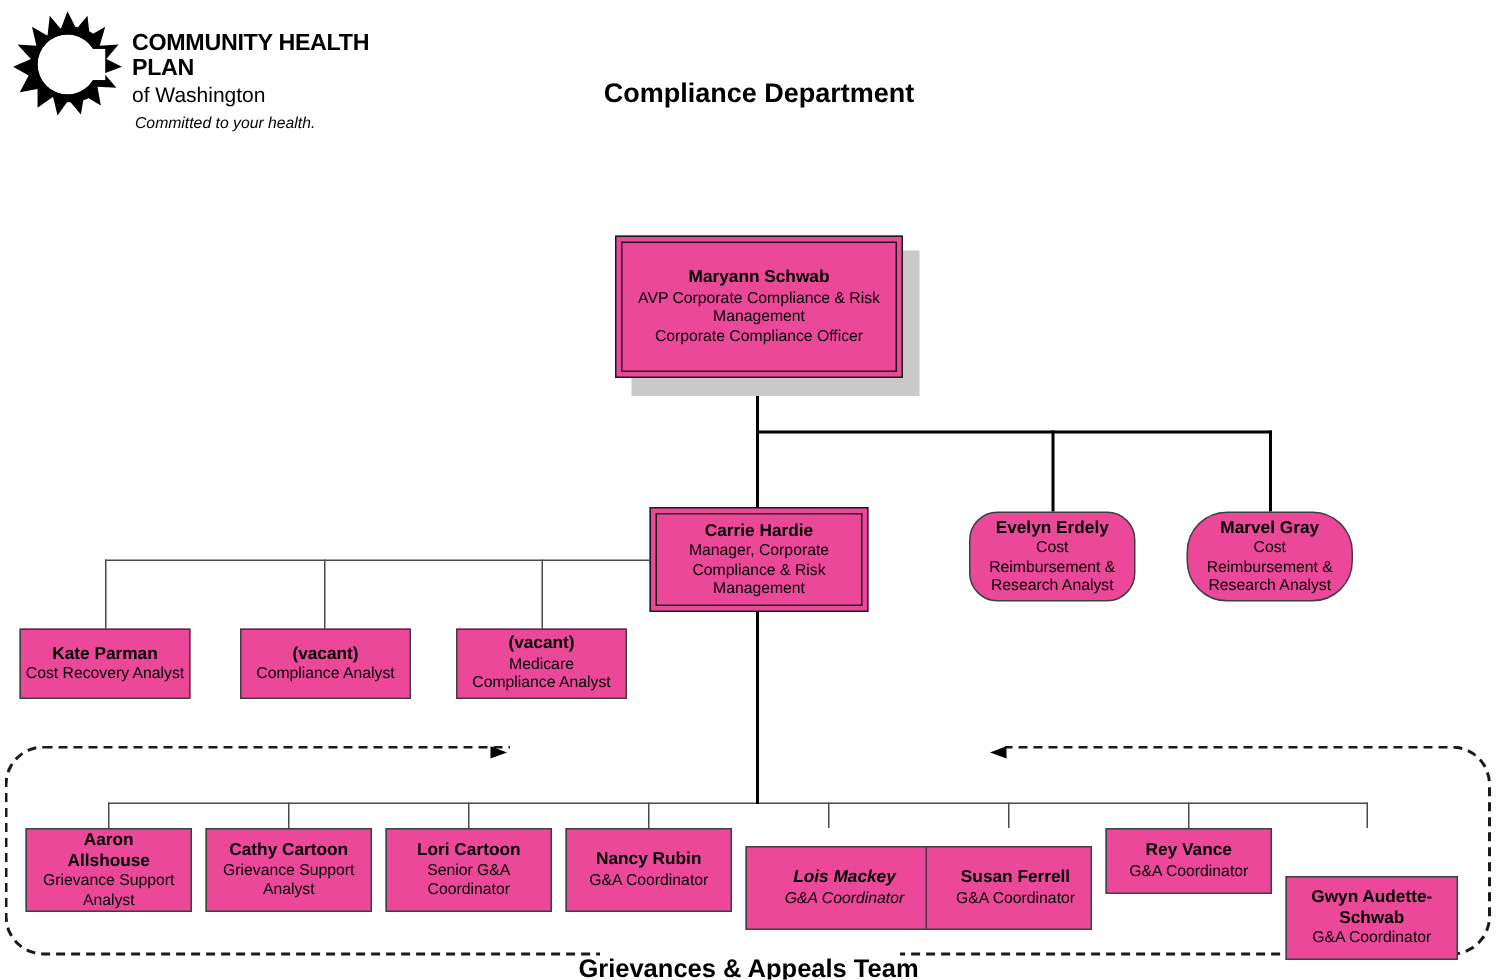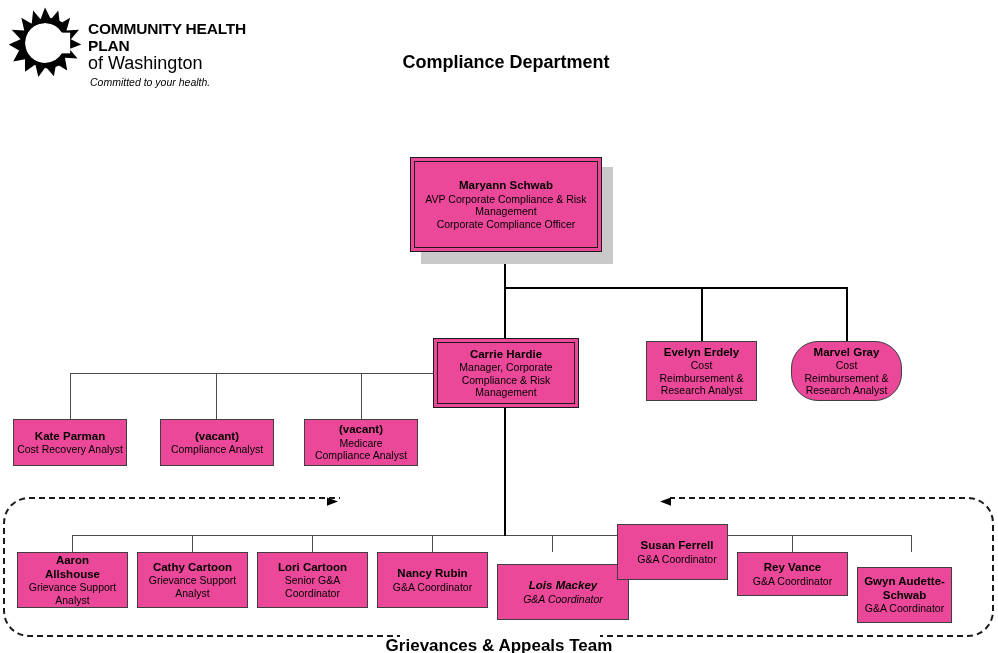--- a/index.html
+++ b/index.html
@@ -12,21 +12,21 @@
     -webkit-font-smoothing:antialiased;
   }
 
   .canvas{position:absolute;left:0;top:0;width:998px;height:653px;}
 
   
   .logo-block{position:absolute;left:6px;top:4px;width:278px;height:86px;}
   .logo-mark{position:absolute;left:2px;top:2px;width:74px;height:74px;}
   .logo-text{position:absolute;left:82px;top:16px;}
   .logo-l1{font-size:15.5px;font-weight:bold;letter-spacing:-0.2px;color:#000;line-height:17px;}
-  .logo-l2{font-size:18px;color:#000;line-height:16px;margin-top:1px;}
+  .logo-l2{font-size:14px;color:#000;line-height:16px;margin-top:1px;}
   .logo-tag{position:absolute;left:84px;top:72px;font-size:10.5px;font-style:italic;color:#000;}
 
   
   .page-title{
     position:absolute;left:366px;top:52px;width:280px;
     font-size:18px;font-weight:bold;color:#000;text-align:center;
     letter-spacing:0px;
   }
 
   
@@ -155,21 +155,21 @@
 
   <div class="node dbl" style="left:433px;top:338px;width:146px;height:70px;">
     <div class="inner">
       <div class="nm">Carrie Hardie</div>
       <div class="ti">Manager, Corporate</div>
       <div class="ti">Compliance &amp; Risk</div>
       <div class="ti">Management</div>
     </div>
   </div>
 
-  <div class="node" style="left:646px;top:341px;width:111px;height:60px;">
+  <div class="node" style="left:646px;top:341px;width:111px;height:60px;border-radius:19px;">
     <div class="nm">Evelyn Erdely</div>
     <div class="ti">Cost</div>
     <div class="ti">Reimbursement &amp;</div>
     <div class="ti">Research Analyst</div>
   </div>
 
   <div class="node" style="left:791px;top:341px;width:111px;height:60px;border-radius:27px;">
     <div class="nm">Marvel Gray</div>
     <div class="ti">Cost</div>
     <div class="ti">Reimbursement &amp;</div>
@@ -214,29 +214,29 @@
   <div class="node" style="left:377px;top:552px;width:111px;height:56px;">
     <div class="nm">Nancy Rubin</div>
     <div class="ti">G&amp;A Coordinator</div>
   </div>
 
   <div class="node" style="left:497px;top:564px;width:132px;height:56px;font-style:italic;">
     <div class="nm">Lois Mackey</div>
     <div class="ti">G&amp;A Coordinator</div>
   </div>
 
-  <div class="node" style="left:617px;top:524px;width:111px;height:56px;padding-left:12px;">
+  <div class="node" style="left:617px;top:564px;width:111px;height:56px;padding-left:12px;">
     <div class="nm">Susan Ferrell</div>
     <div class="ti">G&amp;A Coordinator</div>
   </div>
 
   <div class="node" style="left:737px;top:552px;width:111px;height:44px;">
     <div class="nm">Rey Vance</div>
     <div class="ti">G&amp;A Coordinator</div>
   </div>
 
-  <div class="node" style="left:857px;top:567px;width:95px;height:56px;">
+  <div class="node" style="left:857px;top:584px;width:115px;height:56px;">
     <div class="nm">Gwyn Audette-</div>
     <div class="nm">Schwab</div>
     <div class="ti">G&amp;A Coordinator</div>
   </div>
 
 </div>
 
 </body></html>

